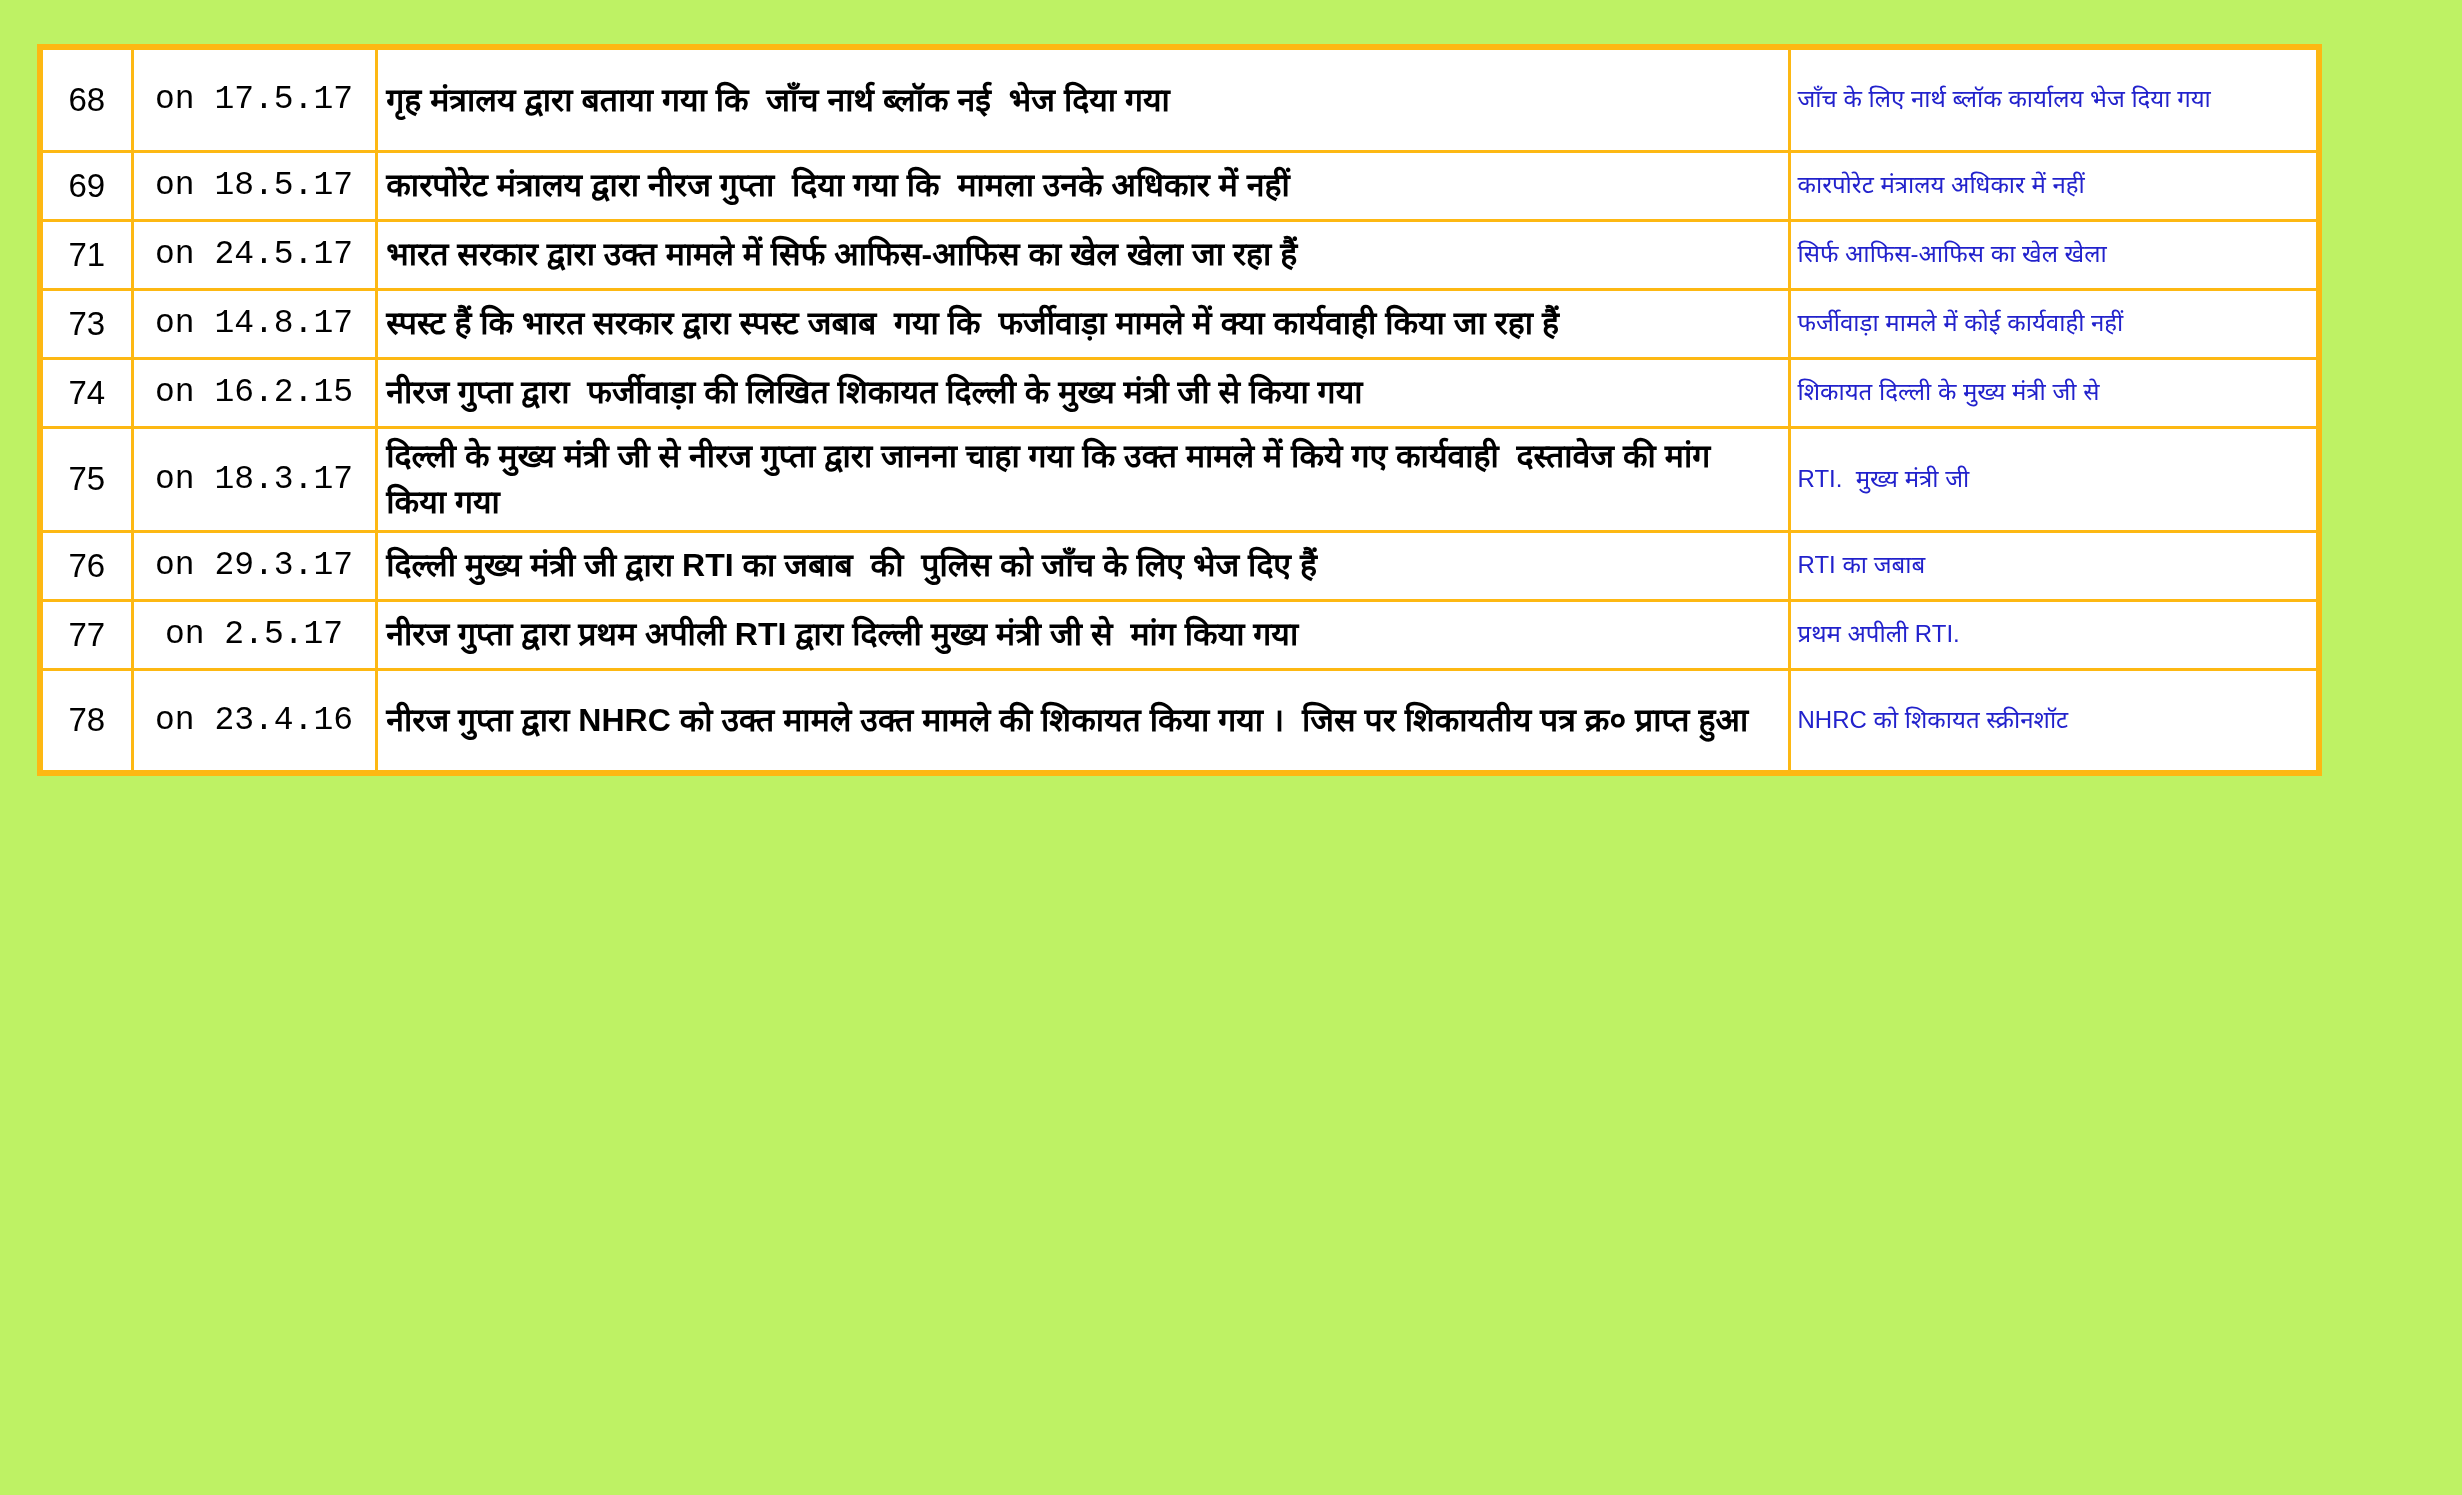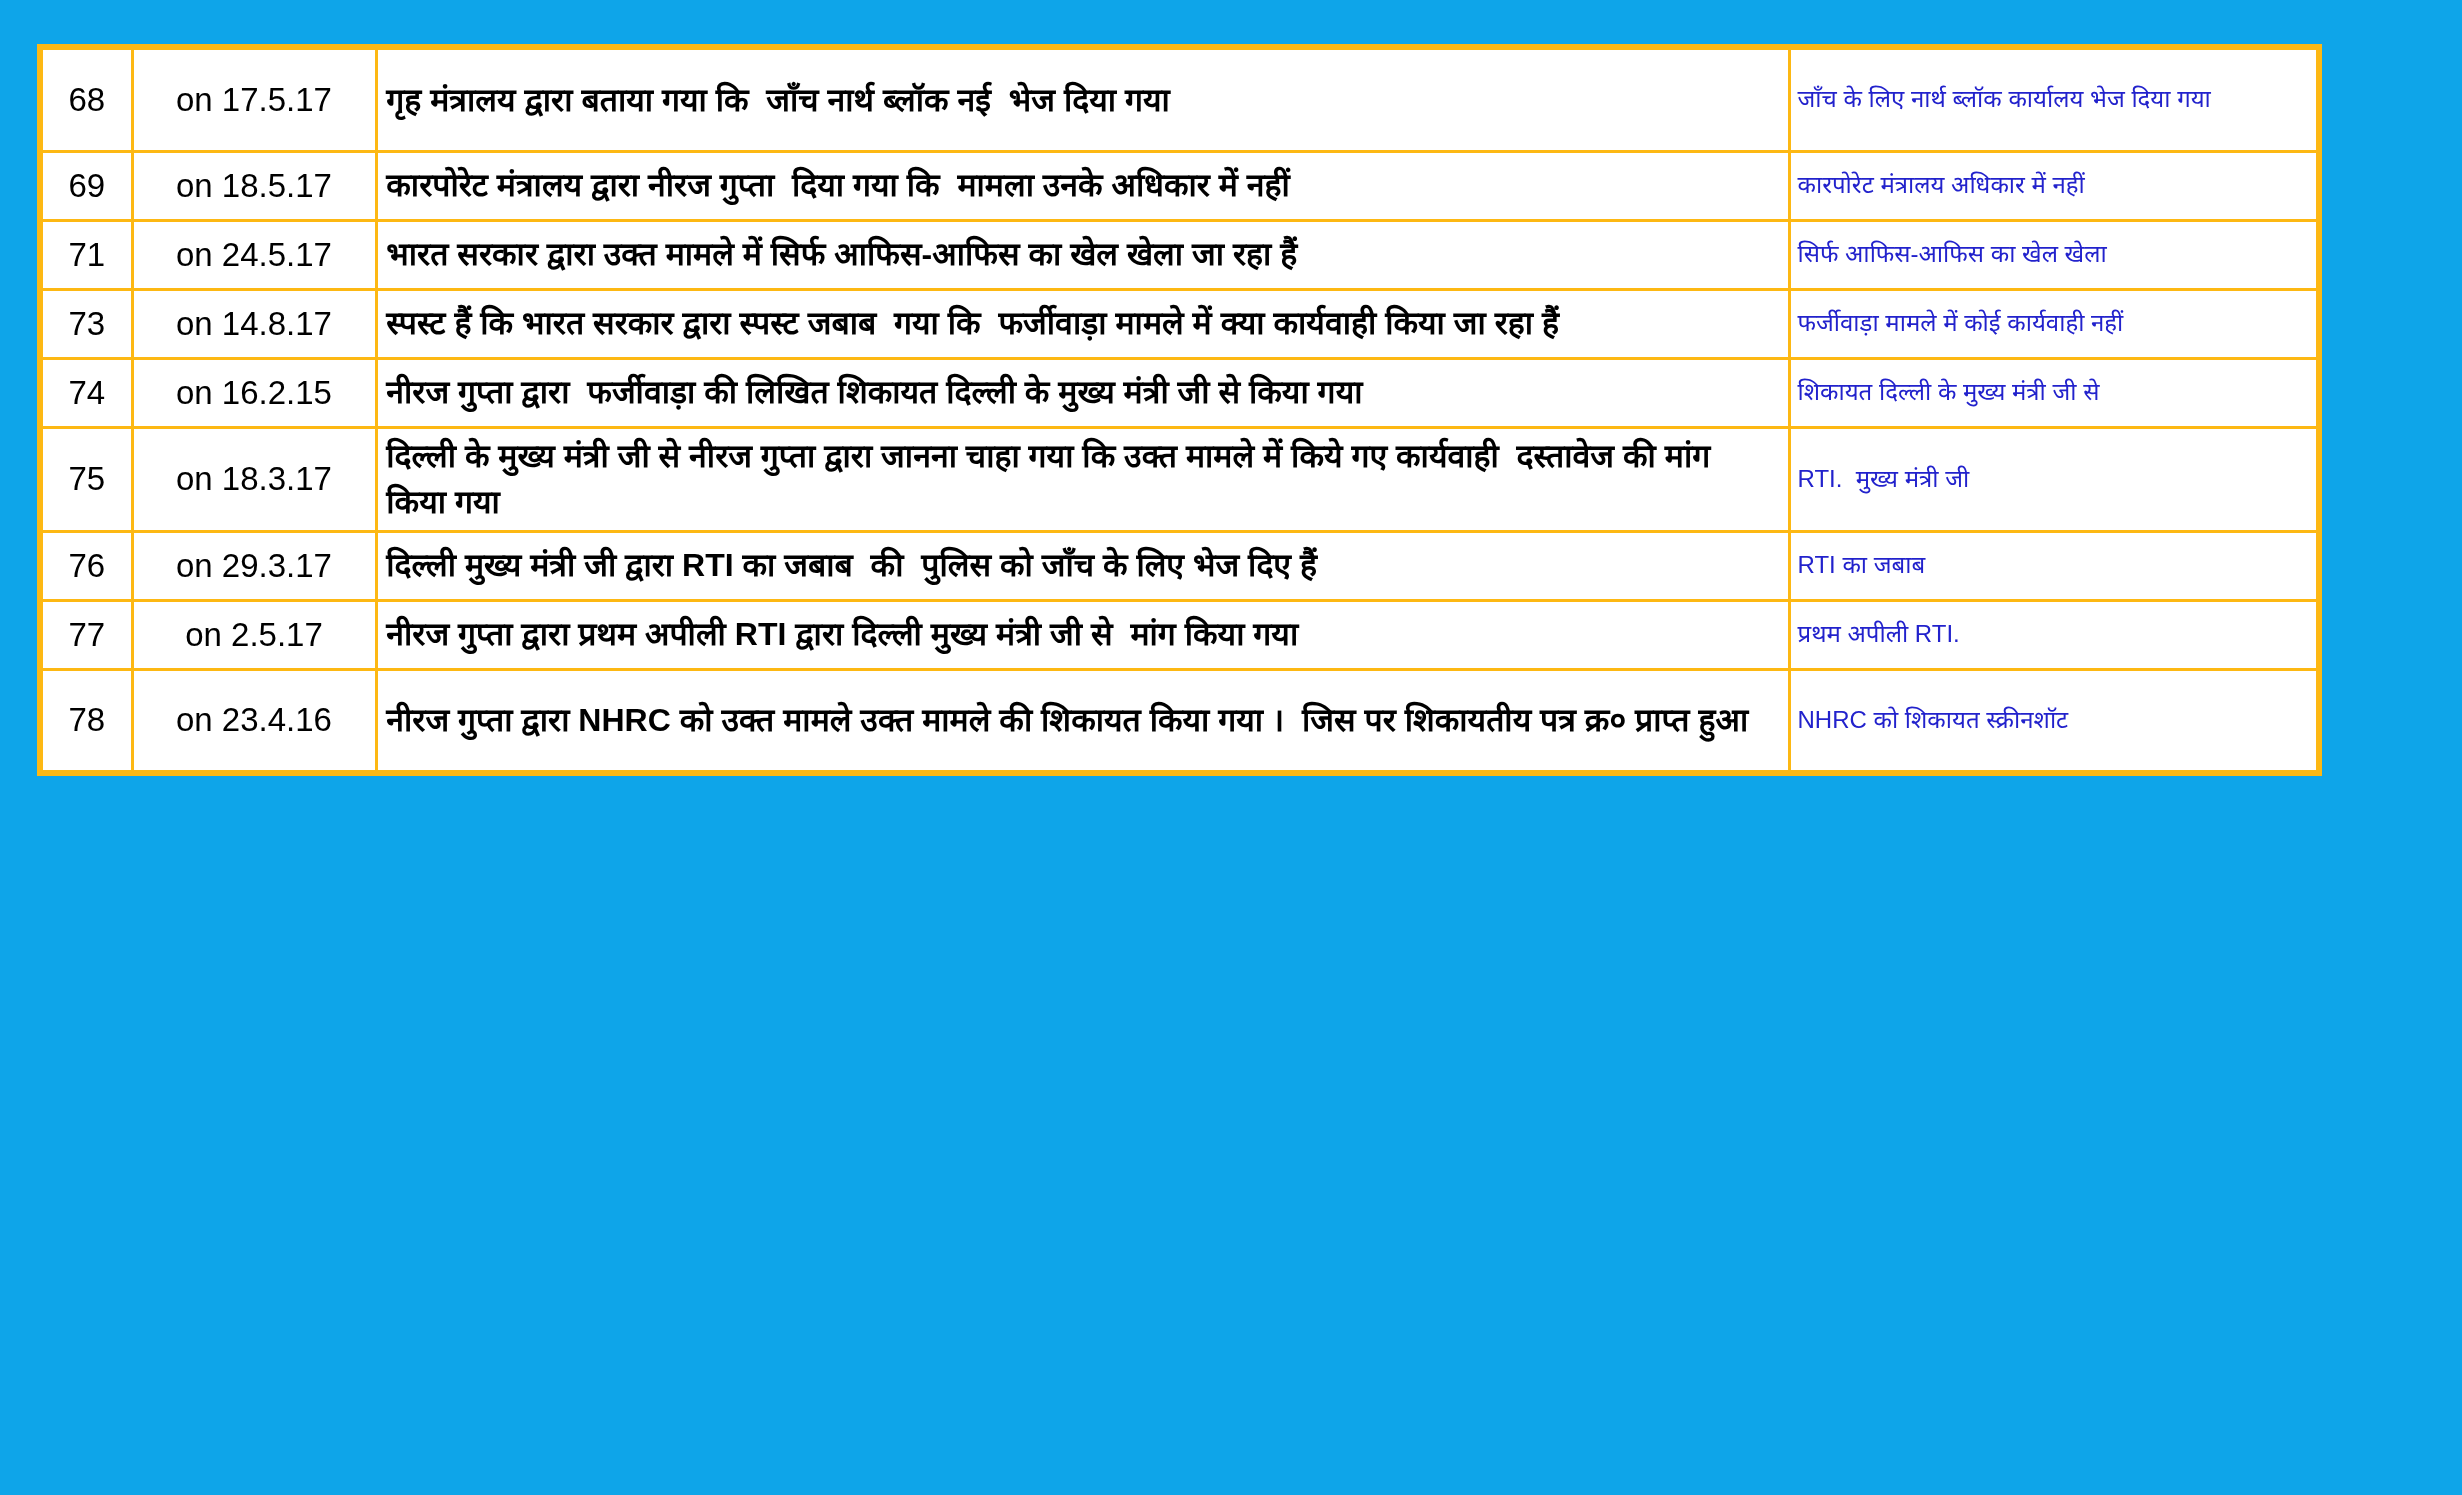--- a/index.html
+++ b/index.html
@@ -8,21 +8,21 @@
     background: #ffffff;
     width: 2462px;
     height: 1496px;
     font-family: "Liberation Sans", "DejaVu Sans", sans-serif;
     -webkit-font-smoothing: antialiased;
   }
   .page {
     position: relative;
     width: 2462px;
     height: 1496px;
-    background: #0ea5e9;
+    background: #bef264;
     overflow: hidden;
   }
   table.doc-table {
     position: absolute;
     left: 37px;
     top: 44px;
     border-collapse: collapse;
     table-layout: fixed;
     width: 2280px;
     border: 6.2px solid var(--border-gold, #FDB813);
@@ -41,20 +41,21 @@
     font-size: 33px;
     color: var(--text-black, #000000);
     padding: 0 3.5px;
   }
   td.c-date {
     text-align: center;
     font-size: 33px;
     color: var(--text-black, #000000);
     padding: 0 3.5px;
     white-space: nowrap;
+    font-family: Liberation Mono, monospace;
   }
   td.c-desc {
     text-align: left;
     font-size: 32px;
     line-height: 1.45;
     color: var(--text-black, #000000);
     padding: 1.8px 8.8px;
     white-space: pre-wrap;
     font-weight: bold;
   }

